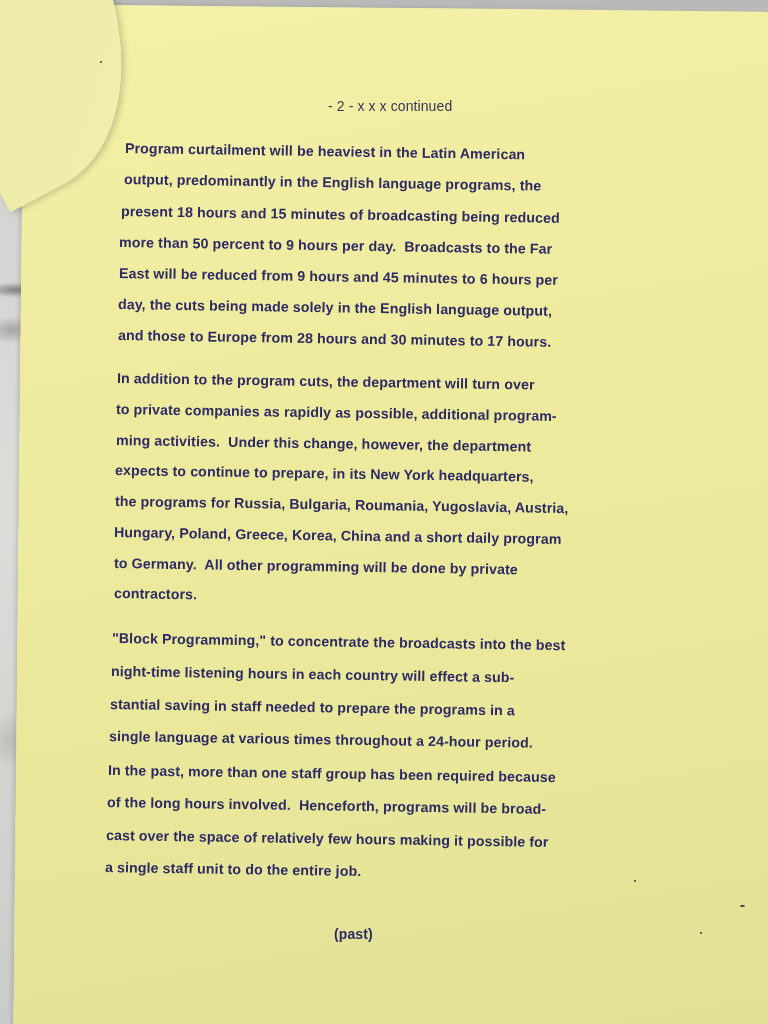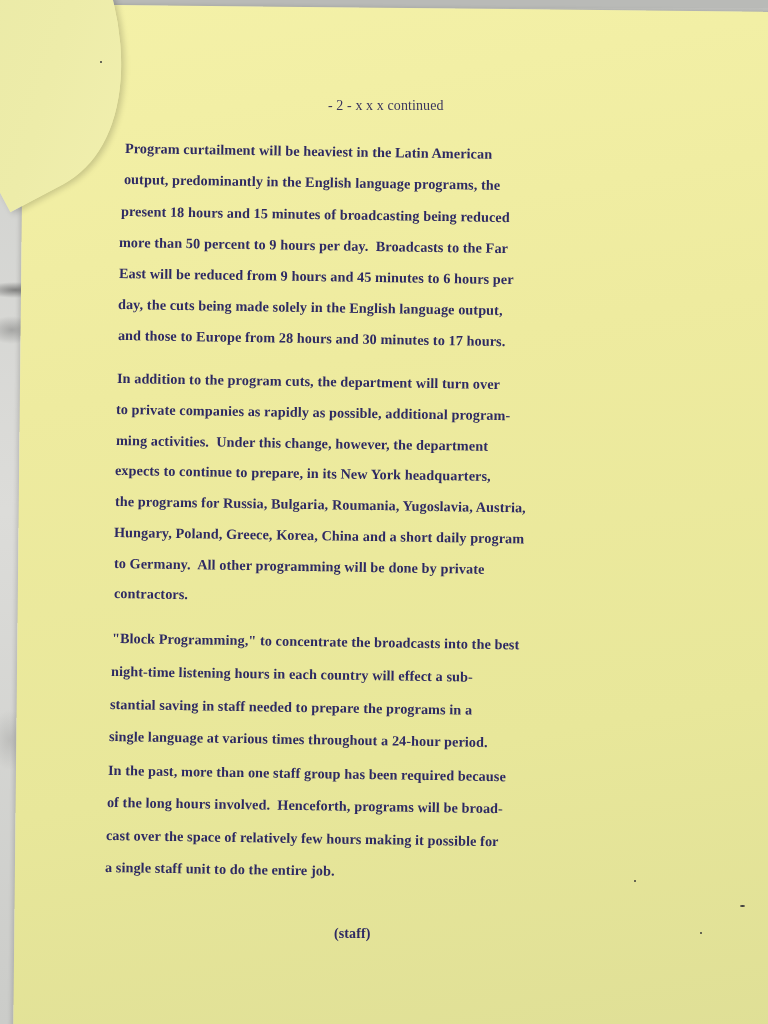--- a/index.html
+++ b/index.html
@@ -68,21 +68,21 @@
       transform: rotate(90deg);
       letter-spacing: 1px;
     }
     .doc {
       position: absolute;
       left: 0;
       top: 0;
       width: 768px;
       height: 957px;
       color: #2e2a63;
-      font-family: Liberation Serif, serif;
+      font-family: Liberation Sans, sans-serif;
       font-weight: bold;
       font-size: 14.2px;
       letter-spacing: 0.1px;
     }
     .header-line {
       position: absolute;
       left: 328px;
       top: 98px;
       font-size: 14px;
       font-weight: normal;
@@ -140,19 +140,19 @@
 
   <div class="line" style="left:112px; top:630px; transform:rotate(0.9deg);">"Block Programming," to concentrate the broadcasts into the best</div>
   <div class="line" style="left:111px; top:663px; transform:rotate(0.9deg);">night-time listening hours in each country will effect a sub-</div>
   <div class="line" style="left:110px; top:696px; transform:rotate(0.9deg);">stantial saving in staff needed to prepare the programs in a</div>
   <div class="line" style="left:109px; top:728px; transform:rotate(0.9deg);">single language at various times throughout a 24-hour period.</div>
   <div class="line" style="left:108px; top:762px; transform:rotate(0.9deg);">In the past, more than one staff group has been required because</div>
   <div class="line" style="left:107px; top:794px; transform:rotate(0.9deg);">of the long hours involved.  Henceforth, programs will be broad-</div>
   <div class="line" style="left:106px; top:827px; transform:rotate(0.9deg);">cast over the space of relatively few hours making it possible for</div>
   <div class="line" style="left:105px; top:859px; transform:rotate(0.9deg);">a single staff unit to do the entire job.</div>
 
-  <div class="more">(staff)</div>
+  <div class="more">(past)</div>
 
   <div class="speck" style="left:100px; top:61px; width:2px; height:2px;"></div>
   <div class="speck" style="left:740px; top:905px; width:5px; height:2px;"></div>
   <div class="speck" style="left:700px; top:932px; width:2px; height:2px;"></div>
   <div class="speck" style="left:634px; top:880px; width:2px; height:2px;"></div>
 </div>
 
 </body></html>

